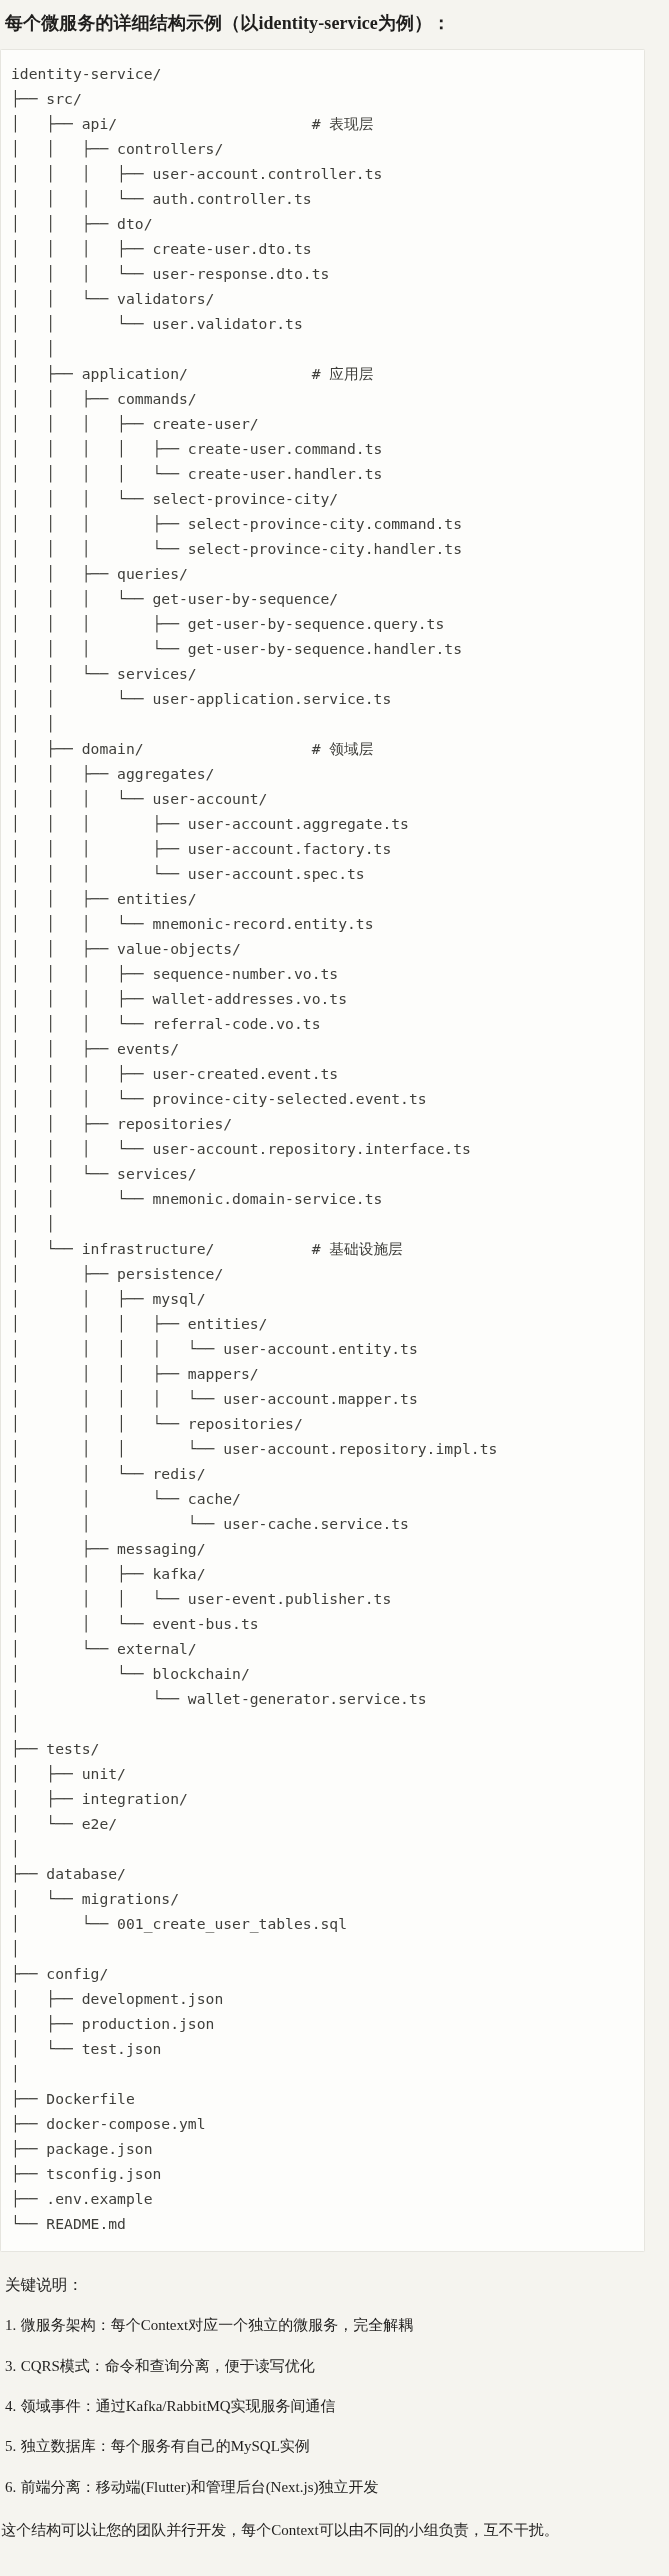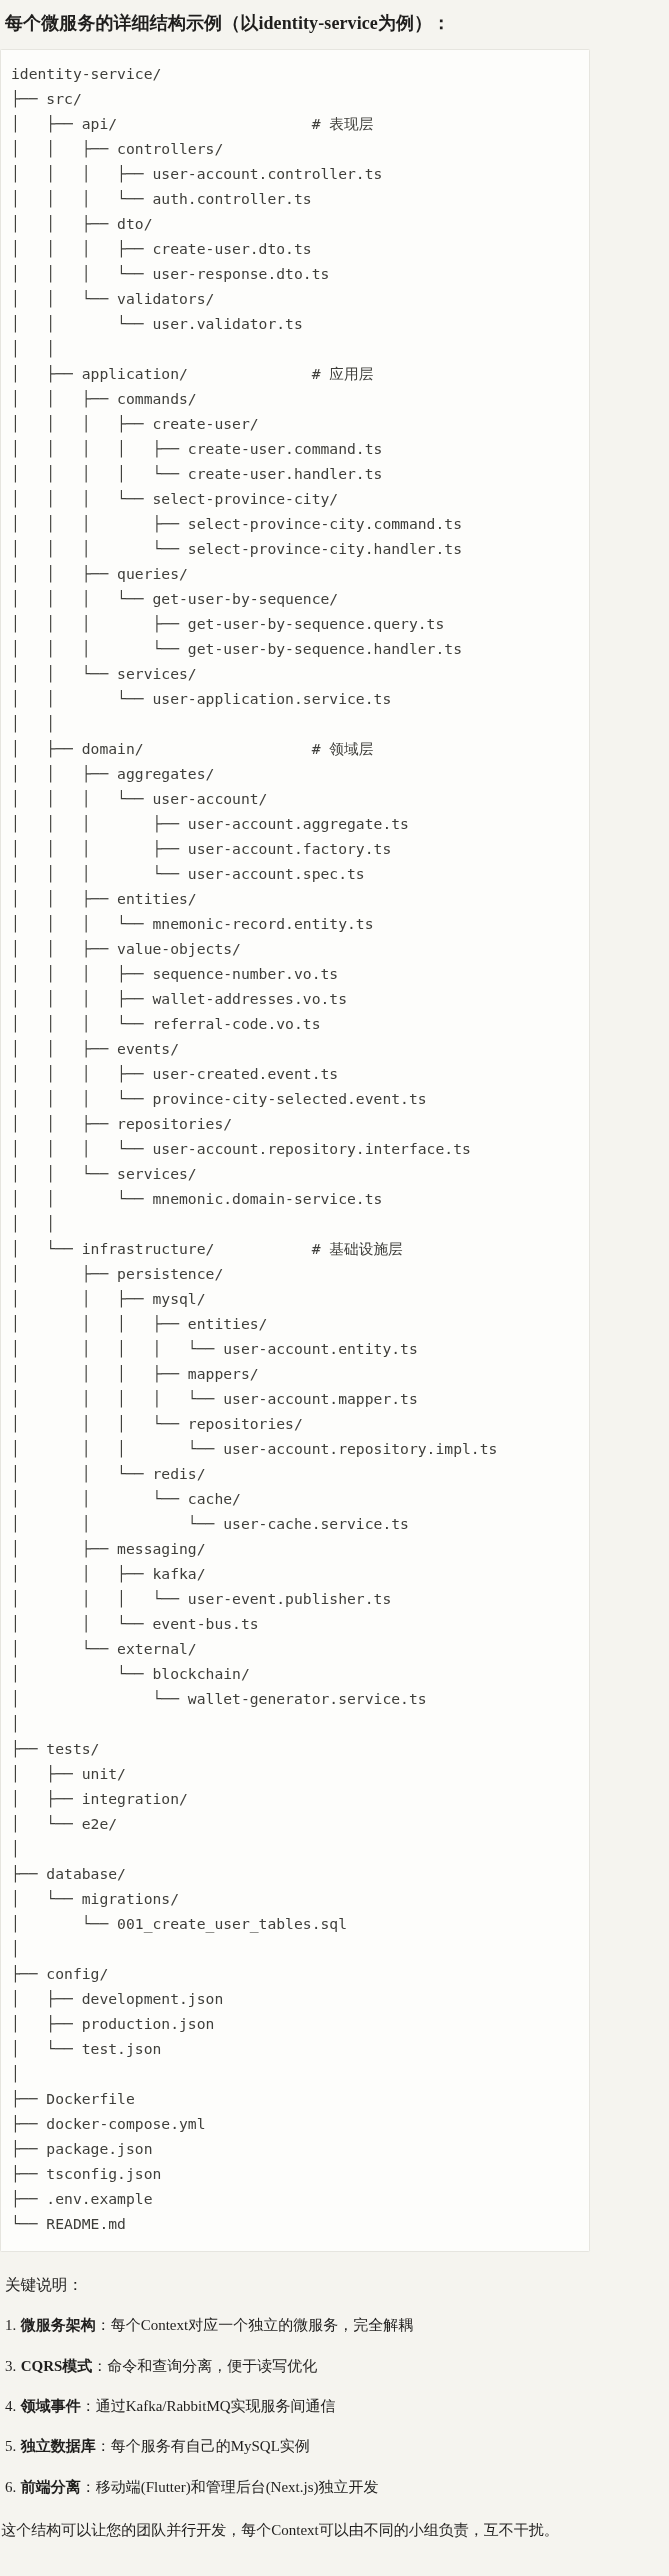--- a/index.html
+++ b/index.html
@@ -13,21 +13,21 @@
   .doc { width: 669px; }
   h1.title {
     font-size: 18px;
     font-weight: bold;
     margin: 0;
     padding: 11.3px 6.3px 13.8px 5px;
     letter-spacing: 0.1px;
   }
   pre.tree {
     box-sizing: border-box;
-    width: 590px;
+    width: 645px;
     margin: 0;
     background: #fdfdfb;
     border: 0.6px solid #e6e5df;
     border-radius: 1.3px;
     color: #3e3e3a;
     font-family: "DejaVu Sans Mono", monospace;
     font-size: 14.7px;
     line-height: 25px;
     padding: 11.3px 5px 15px 10px;
     white-space: pre;
@@ -39,21 +39,21 @@
     font-weight: normal;
     margin: 22.5px 0 0 0;
   }
   .note-item {
     font-size: 15px;
     line-height: 21px;
     margin-top: 19.4px;
     white-space: nowrap;
   }
   .note-item .num { margin-right: 4.4px; }
-  .note-item strong { font-weight: bold; }
+  .note-item strong { font-weight: normal; }
   p.closing {
     font-size: 15px;
     line-height: 21px;
     margin: 22.5px 0 0 -3.8px;
     white-space: nowrap;
   }
 </style>
 </head>
 <body>
 

